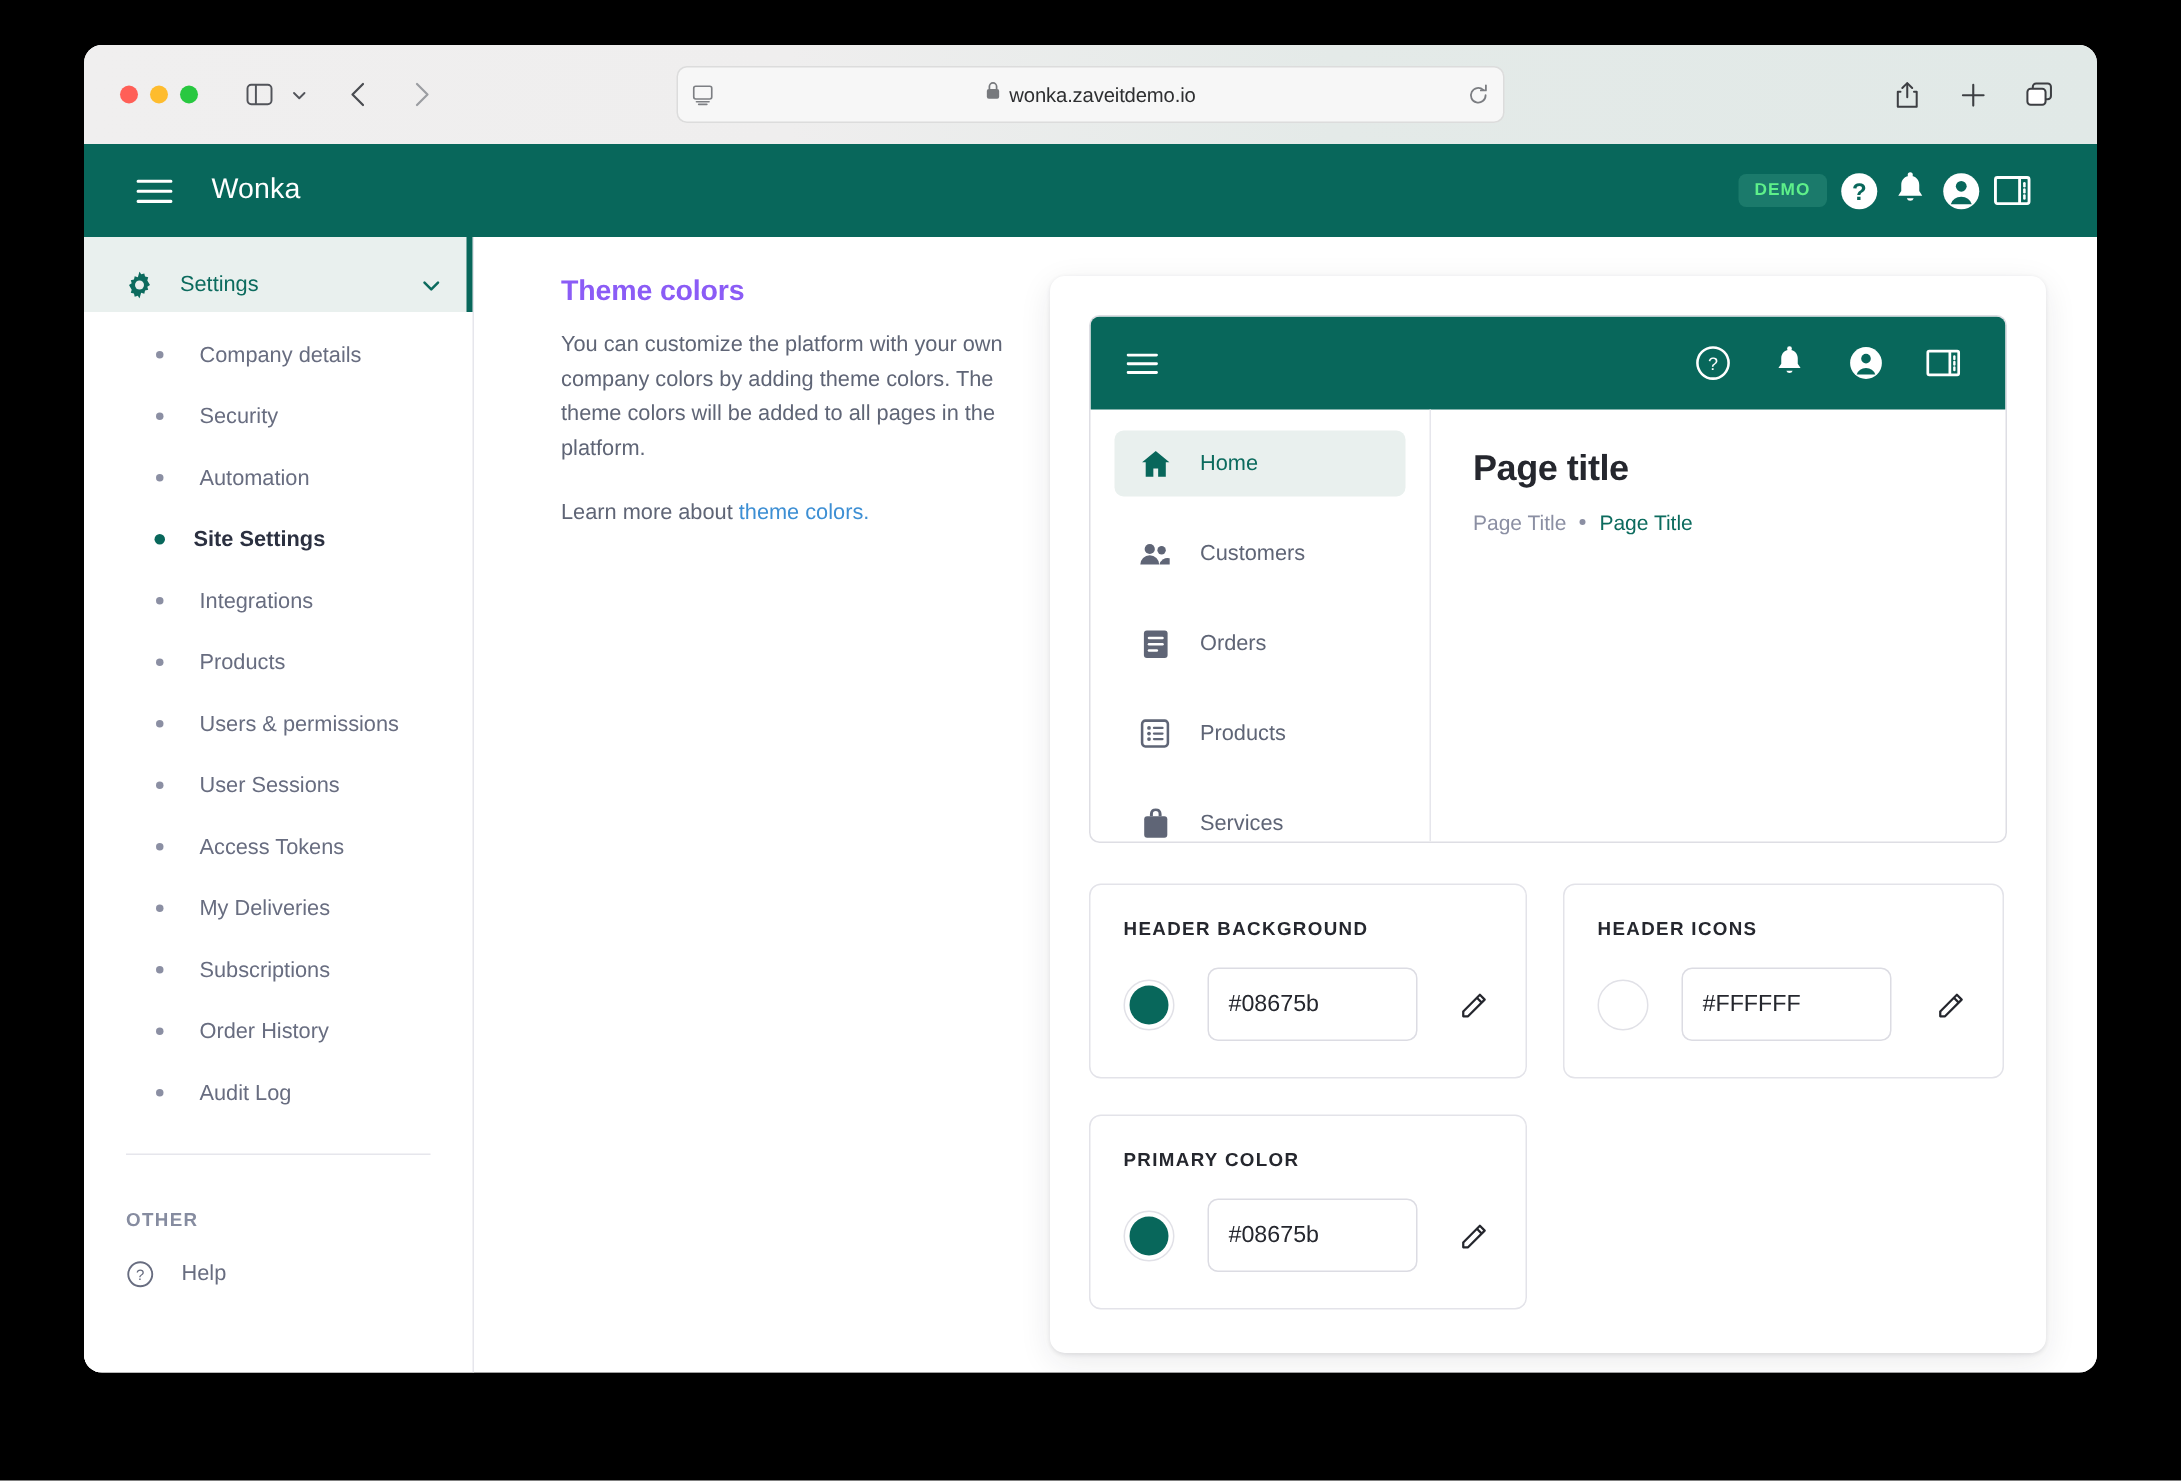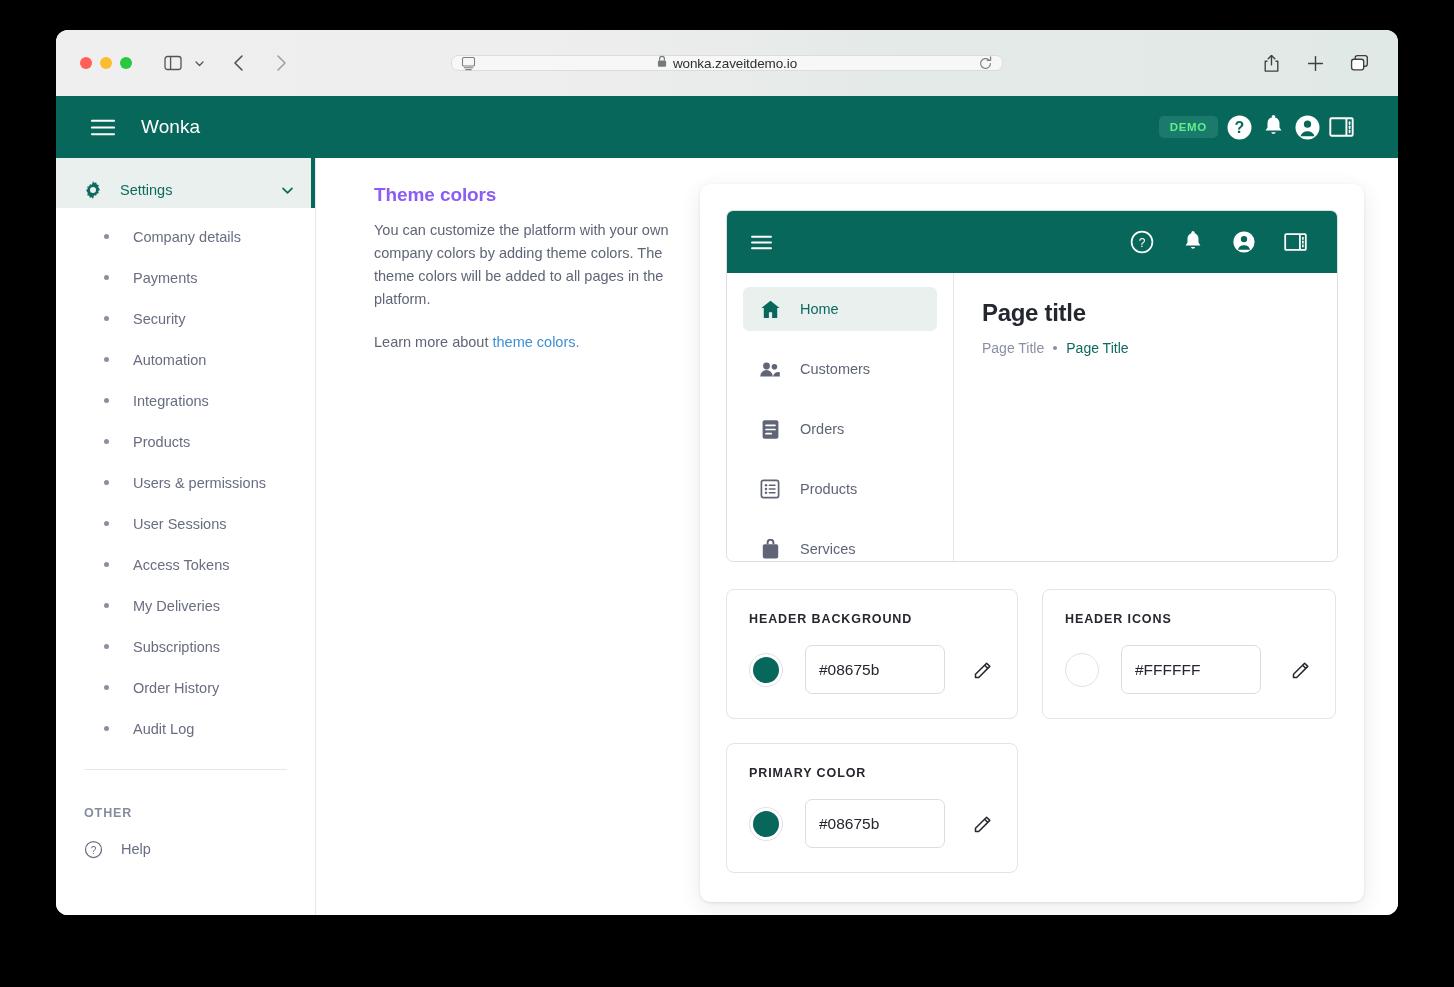--- a/index.html
+++ b/index.html
@@ -51,21 +51,21 @@
   .tb-btn.small { width: 18px; }
   .tb-nav { margin-left: 14px; display: flex; align-items: center; gap: 12px; }
 
   .addressbar-wrap {
     position: absolute;
     left: 50%;
     transform: translateX(-50%);
     width: 552px;
   }
   .addressbar {
-    height: 16px;
+    height: 38px;
     background: #f7f7f7;
     border: 1px solid #dcdcdc;
     border-radius: 7px;
     display: flex;
     align-items: center;
     padding: 0 9px;
     position: relative;
   }
   .addr-left { display: flex; align-items: center; color: #7d7f83; }
   .addr-center {
@@ -512,29 +512,29 @@
         </span>
       </div>
 
       <div class="nav-list" id="nav-list">
           <div class="nav-item">
             <span class="nav-bullet"></span>
             <span class="nav-item-label">Company details</span>
           </div>
           <div class="nav-item">
             <span class="nav-bullet"></span>
-            <span class="nav-item-label">Payments</span>
-          </div>
-          <div class="nav-item">
-            <span class="nav-bullet"></span>
             <span class="nav-item-label">Security</span>
           </div>
           <div class="nav-item">
             <span class="nav-bullet"></span>
             <span class="nav-item-label">Automation</span>
+          </div>
+          <div class="nav-item active">
+            <span class="nav-bullet"></span>
+            <span class="nav-item-label">Site Settings</span>
           </div>
           <div class="nav-item">
             <span class="nav-bullet"></span>
             <span class="nav-item-label">Integrations</span>
           </div>
           <div class="nav-item">
             <span class="nav-bullet"></span>
             <span class="nav-item-label">Products</span>
           </div>
           <div class="nav-item">

